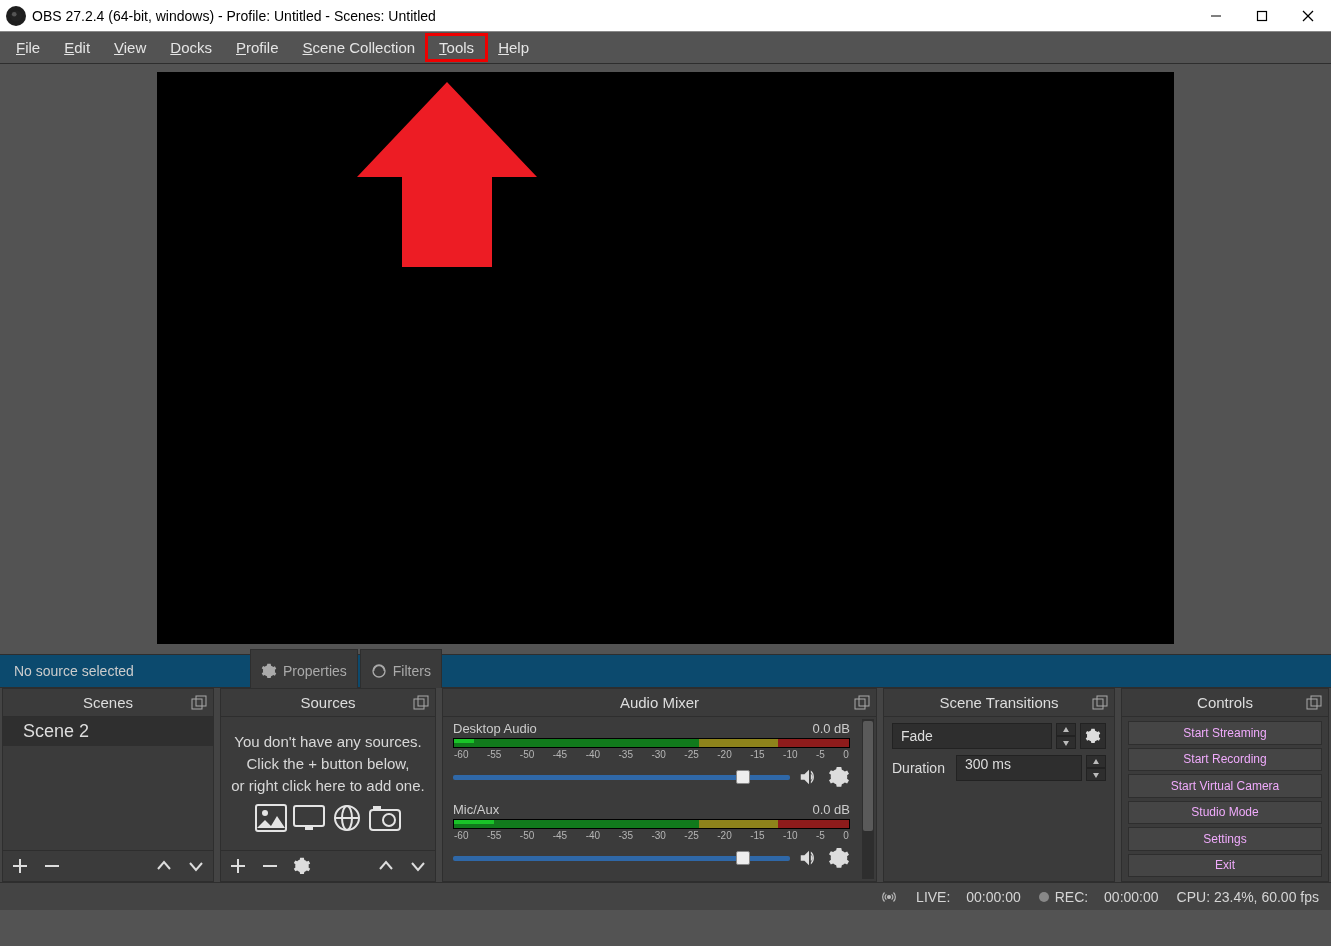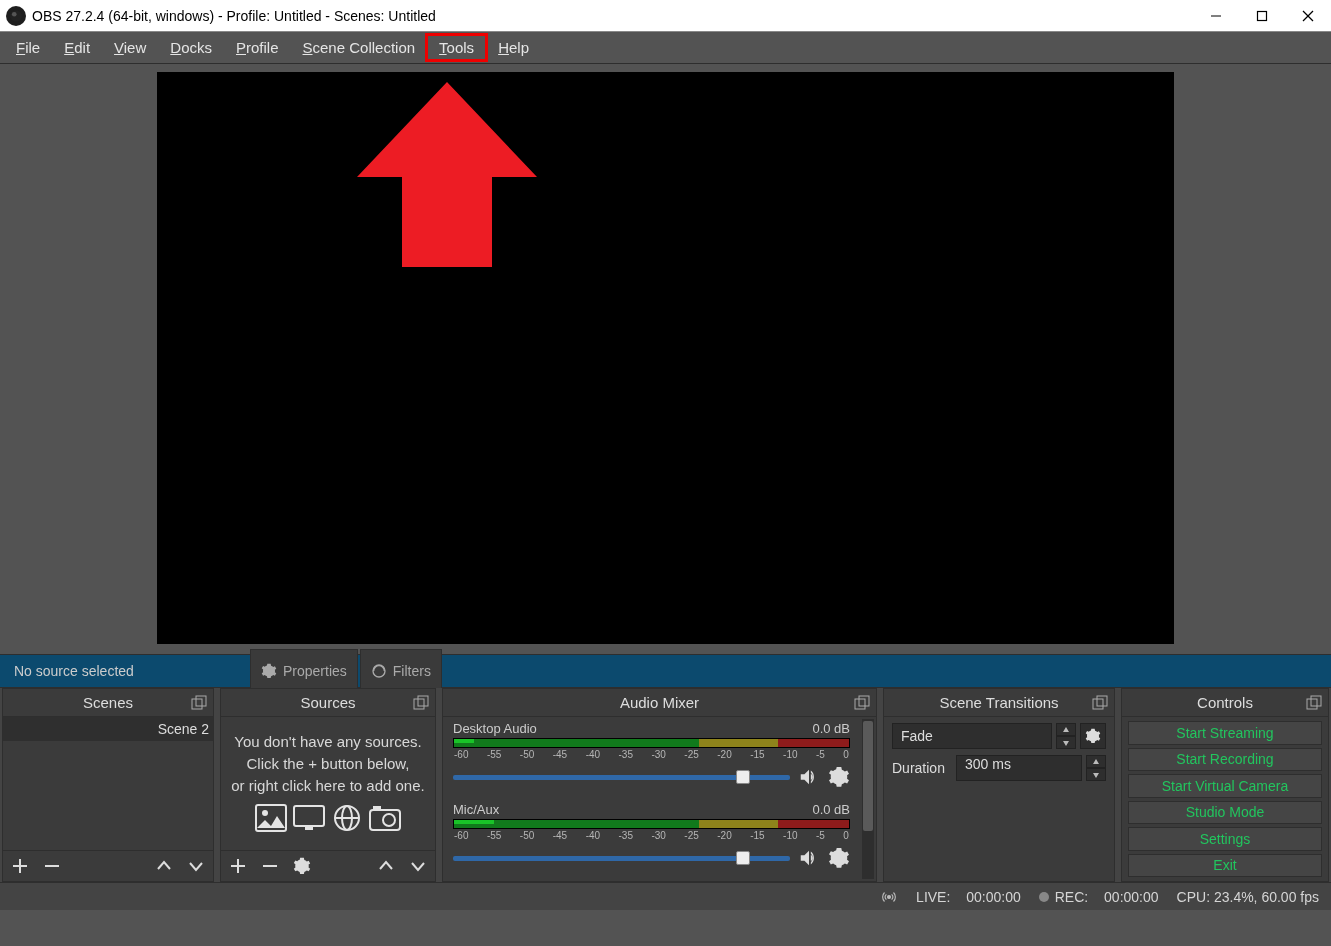--- a/index.html
+++ b/index.html
@@ -38,21 +38,21 @@
   .dock.sources { width:216px; }
   .dock.mixer  { flex:1; }
   .dock.trans  { width:232px; }
   .dock.ctrls  { width:208px; }
 
   .dock-header { height:28px; background:#3b3b3b; border-bottom:1px solid #2e2e2e; display:flex; align-items:center; justify-content:center; position:relative; font-size:15px; color:#ddd;}
   .dock-header .dock-icon { position:absolute; right:6px; top:6px; width:16px; height:16px; fill:#aaa; cursor:pointer;}
   .dock-body { flex:1; overflow:hidden; position:relative;}
 
   
-  .scene-item { background:#2f2f2f; padding:4px 4px; color:#ddd; font-size:14px;text-align:right; }
+  .scene-item { background:#2f2f2f; padding:4px 20px; color:#ddd; font-size:18px; }
 
   
   .sources-empty { padding:14px 10px; text-align:center; color:#d8d8d8; font-size:15px; line-height:1.45;}
   .sources-icons { display:flex; justify-content:center; gap:6px; margin-top:8px;}
   .sources-icons svg { width:32px; height:28px; fill:#e4e4e4; }
 
   
   .mixer-channel { padding:4px 10px 0 10px; }
   .mixer-label-row { display:flex; justify-content:space-between; font-size:13px; color:#ccc; margin-bottom:2px;}
   .meter { height:10px; position:relative; background:#161616; border:1px solid #000; overflow:hidden;}
@@ -71,21 +71,21 @@
   .spin-btns { width:20px; display:flex; flex-direction:column;}
   .spin-btns div { height:13px; background:#2e2e2e; border:1px solid #222; display:flex; align-items:center; justify-content:center;}
   .spin-btns svg { width:8px; height:8px; fill:#bbb;}
   .sq-btn { width:26px; height:26px; background:#2e2e2e; border:1px solid #222; display:flex; align-items:center; justify-content:center;}
   .sq-btn svg { width:16px; height:16px; fill:#ddd;}
   .dur-label { color:#ddd; font-size:14px; width:60px;}
   .dur-input { flex:1; background:#2e2e2e; border:1px solid #222; height:26px; padding:0 8px; color:#ddd; font-size:14px;}
 
   
   .ctrl-body { padding:4px 6px; display:flex; flex-direction:column; gap:3px;}
-  .ctrl-btn { height:25px; background:#454545; border:1px solid #2e2e2e; color:#22c55e; display:flex; align-items:center; justify-content:center; font-size:14px; cursor:pointer;}
+  .ctrl-btn { height:25px; background:#454545; border:1px solid #2e2e2e; color:#f0abfc; display:flex; align-items:center; justify-content:center; font-size:12px; cursor:pointer;}
 
   
   .bottom-tools { position:absolute; left:2px; bottom:28px; height:32px; display:flex; gap:6px; z-index:5;}
   .tool-group { background:#3b3b3b; border:1px solid #2e2e2e; display:flex; align-items:center; padding:0 6px; gap:10px; height:32px;}
   .tool-group.scenes-tools { width:212px; }
   .tool-group.sources-tools { width:216px; }
   .tool-btn { width:22px; height:22px; display:flex; align-items:center; justify-content:center; cursor:pointer;}
   .tool-btn svg { width:18px; height:18px; fill:#ddd; stroke:#ddd;}
 
   

